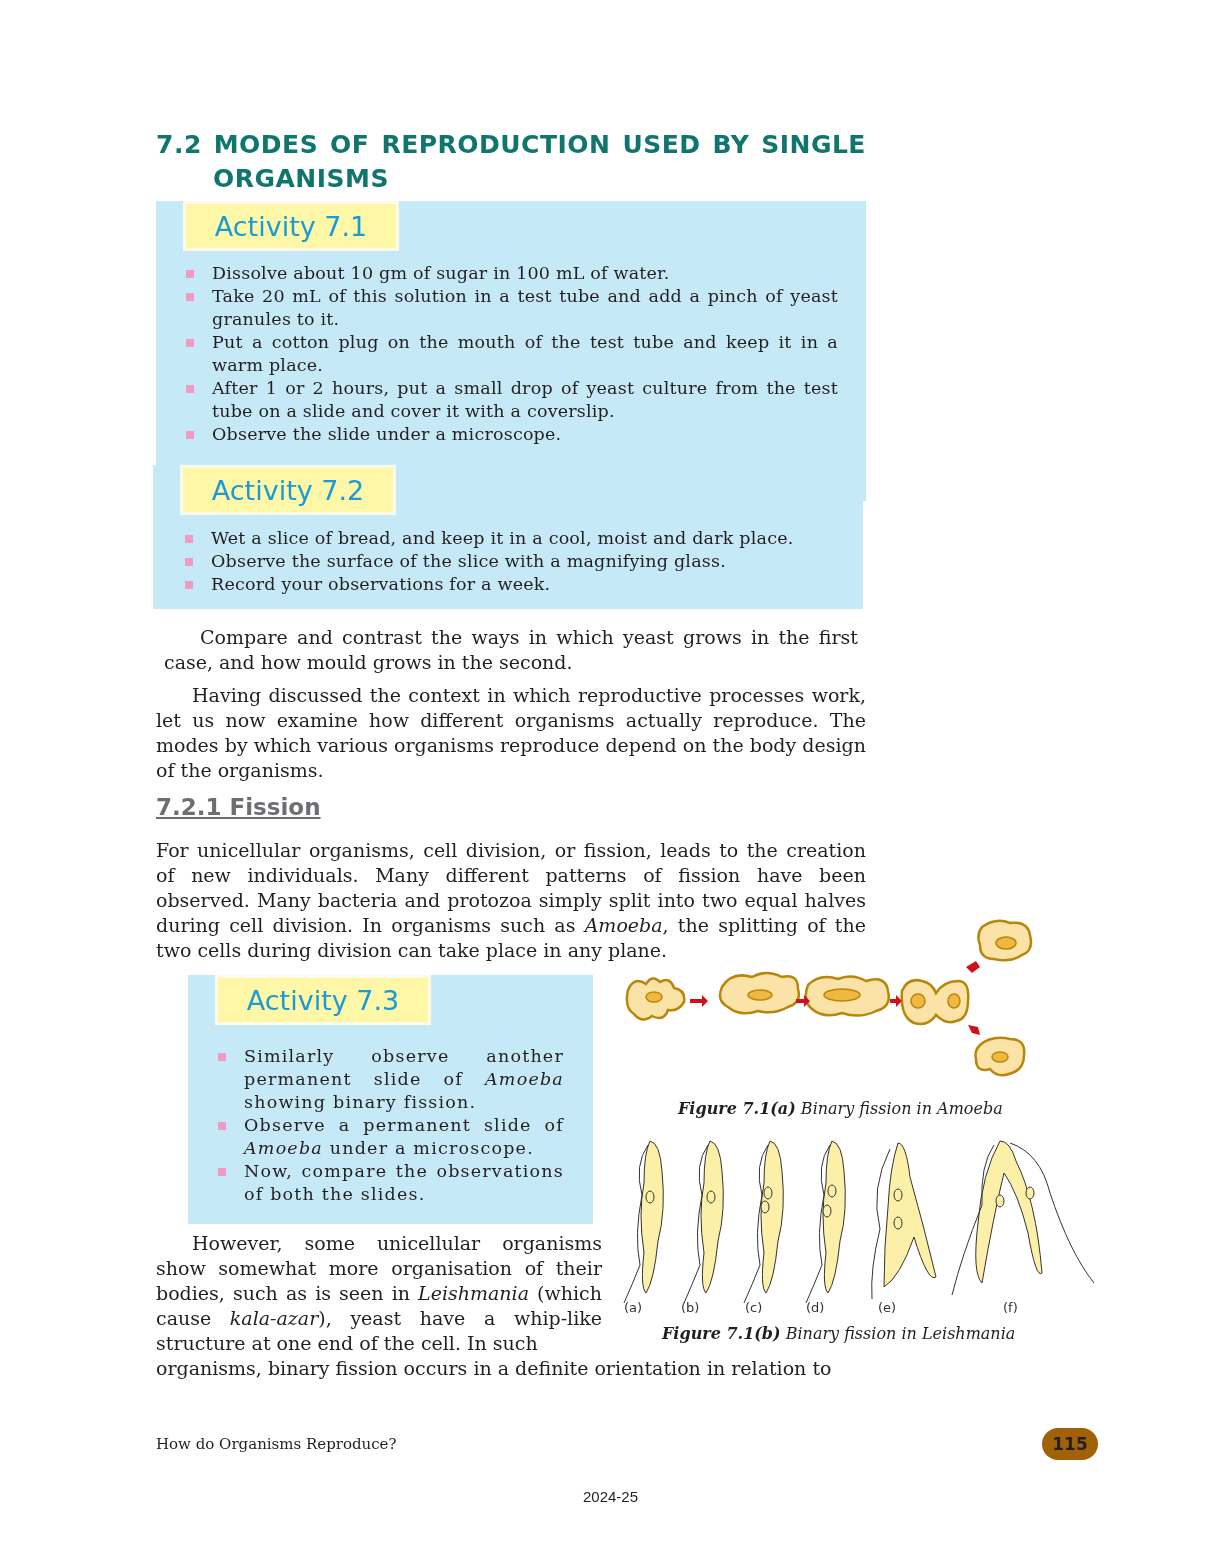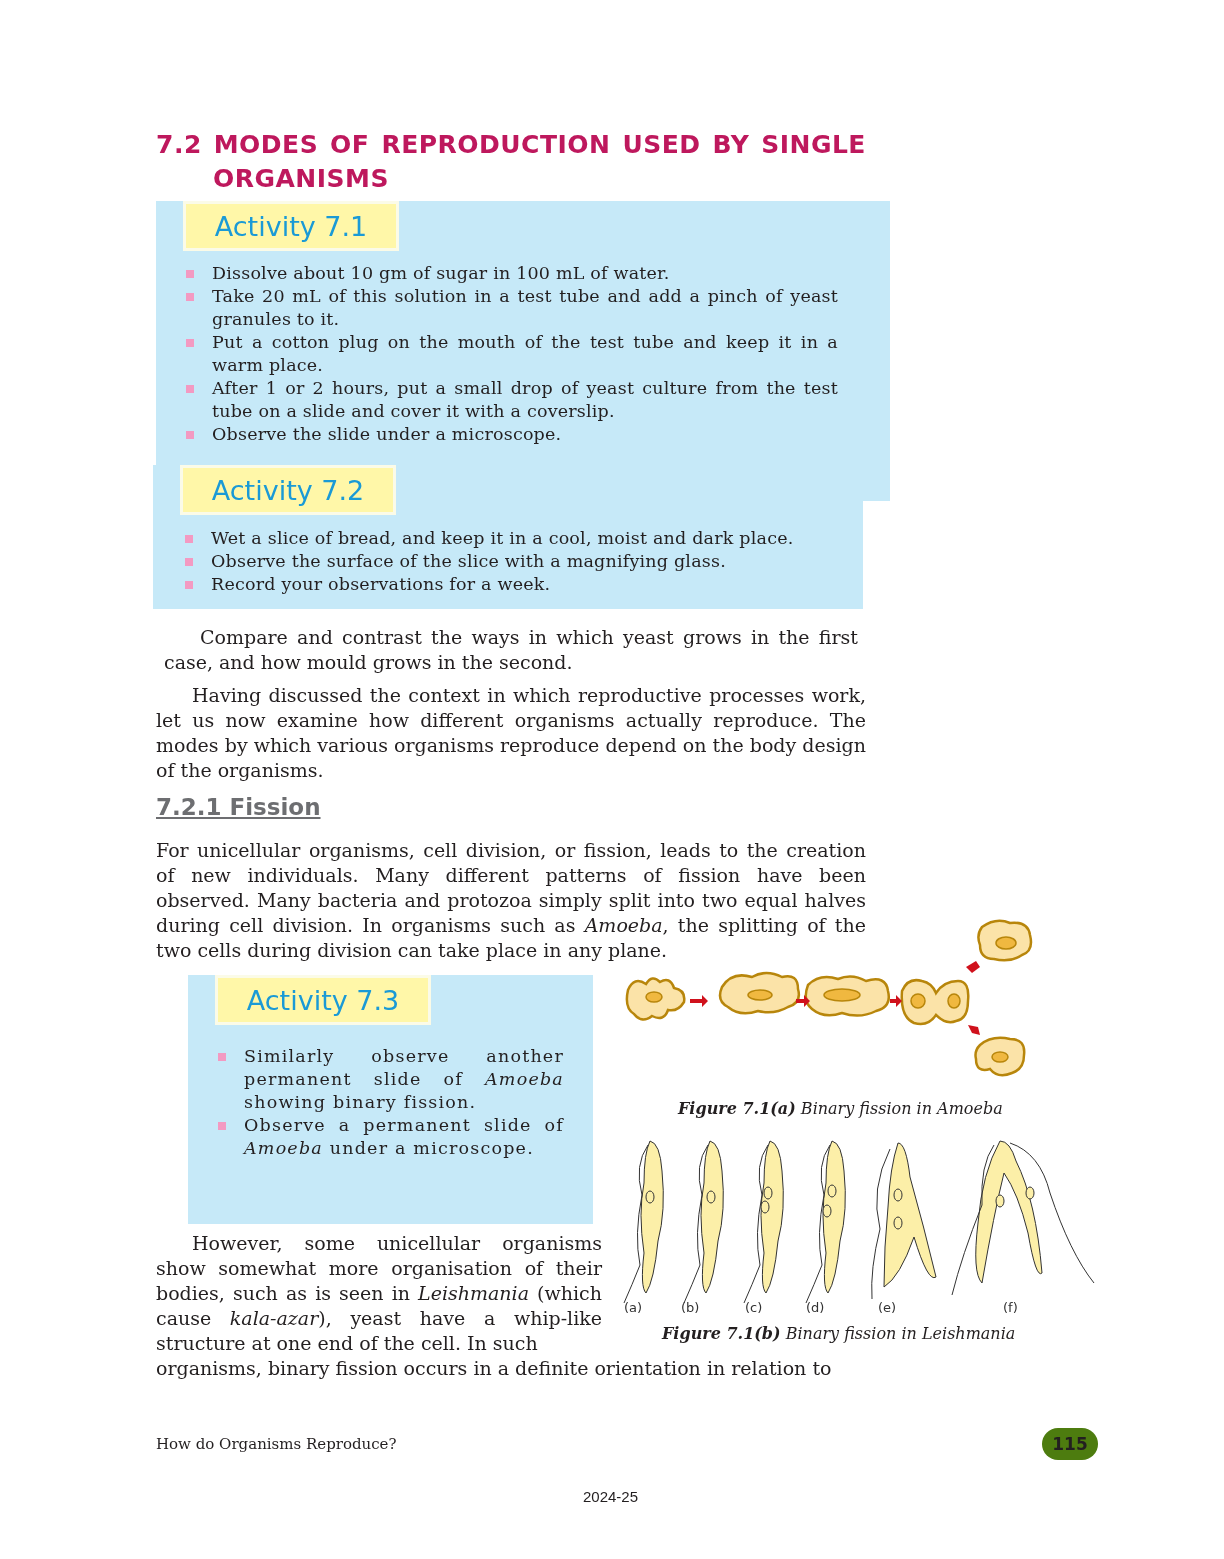--- a/index.html
+++ b/index.html
@@ -1,21 +1,21 @@
 <!DOCTYPE html>
 <html><head>
 <meta charset="utf-8">
 <style>
   html, body { margin: 0; padding: 0; background: #ffffff; }
   body { width: 1224px; height: 1559px; position: relative; overflow: hidden;
          font-family: "DejaVu Serif", serif; color: #231f20; }
   .abs { position: absolute; }
 
   .section-title { left: 156px; top: 128px; width: 710px; font-family: "DejaVu Sans", sans-serif;
-    font-weight: bold; font-size: 25px; color: #be185d; line-height: 34px; letter-spacing: 0.5px; }
+    font-weight: bold; font-size: 25px; color: #0f766e; line-height: 34px; letter-spacing: 0.5px; }
   .section-title .l1 { display: flex; justify-content: space-between; }
   .section-title .l2 { padding-left: 57px; }
 
   .activity-box { background: #c6e9f8; }
   .activity-tag { position: absolute; background: #fff7a8; border: 3px solid #fbfbe8;
     font-family: "DejaVu Sans", sans-serif; font-size: 27px; color: #1a9ad6; font-weight: 500;
     display: flex; align-items: center; justify-content: center; box-sizing: border-box; }
 
   ul.bullets { list-style: none; margin: 0; padding: 0; position: absolute; }
   ul.bullets li { position: relative; padding-left: 28px; font-size: 17.5px; line-height: 23px; letter-spacing: 0.2px; }
@@ -24,21 +24,21 @@
   ul.narrow li { text-align: justify; letter-spacing: 1.2px; }
 
   .para { font-size: 19px; line-height: 25px; text-align: justify; }
   .indent { text-indent: 36px; }
   .sub-heading { font-family: "DejaVu Sans", sans-serif; font-size: 23px; color: #6d6e71; font-weight: bold; }
 
   .caption { font-size: 16px; font-style: italic; color: #231f20; }
   .caption b { font-style: italic; font-weight: bold; }
 
   .footer-title { font-size: 15px; }
-  .page-badge { width: 56px; height: 32px; border-radius: 16px; background: #4d7c0f;
+  .page-badge { width: 56px; height: 32px; border-radius: 16px; background: #a16207;
     font-family: "DejaVu Sans", sans-serif; font-weight: bold; font-size: 17px;
     display: flex; align-items: center; justify-content: center; color: #231f20; }
   .year { font-family: "Liberation Sans", sans-serif; font-size: 15px; }
   .sublabel { font-family: "DejaVu Sans", sans-serif; font-size: 13px; color: #333; }
 </style>
 </head>
 <body>
 
 <div class="abs section-title">
   <div class="l1">
@@ -46,21 +46,21 @@
     <span>MODES</span>
     <span>OF</span>
     <span>REPRODUCTION</span>
     <span>USED</span>
     <span>BY</span>
     <span>SINGLE</span>
   </div>
   <div class="l2">ORGANISMS</div>
 </div>
 
-<div class="abs activity-box" style="left:156px; top:201px; width:710px; height:300px;padding-left:24px;">
+<div class="abs activity-box" style="left:156px; top:201px; width:710px; height:300px;">
   <div class="activity-tag" style="left:27px; top:0px; width:216px; height:50px;">Activity 7.1</div>
   <ul class="bullets wide" style="left:28px; top:61px; width:654px;">
     <li>Dissolve about 10 gm of sugar in 100 mL of water.</li>
     <li>Take 20 mL of this solution in a test tube and add a pinch of yeast granules to it.</li>
     <li>Put a cotton plug on the mouth of the test tube and keep it in a warm place.</li>
     <li>After 1 or 2 hours, put a small drop of yeast culture from the test tube on a slide and cover it with a coverslip.</li>
     <li>Observe the slide under a microscope.</li>
   </ul>
 </div>
 
@@ -82,20 +82,21 @@
 
 <div class="abs para" style="left:156px; top:838px; width:710px;">
   <span>For unicellular organisms, cell division, or fission, leads to the creation of new individuals. Many different patterns of fission have been observed. Many bacteria and protozoa simply split into two equal halves during cell division. In organisms such as </span><i>Amoeba</i><span>, the splitting of the two cells during division can take place in any plane.</span>
 </div>
 
 <div class="abs activity-box" style="left:156px; top:975px; width:405px; height:249px;margin-left:32px;">
   <div class="activity-tag" style="left:27px; top:0px; width:216px; height:50px;">Activity 7.3</div>
   <ul class="bullets narrow" style="left:28px; top:70px; width:348px;">
     <li><span>Similarly observe another permanent slide of </span><i>Amoeba</i><span> showing binary fission.</span></li>
     <li><span>Observe a permanent slide of </span><i>Amoeba</i><span> under a microscope.</span></li>
+    <li><span>Now, compare the observations of both the slides.</span></li>
   </ul>
 </div>
 
 <div class="abs para indent" style="left:156px; top:1231px; width:446px;">
   <span>However, some unicellular organisms show somewhat more organisation of their bodies, such as is seen in </span><i>Leishmania</i><span> (which cause </span><i>kala-azar</i><span>), yeast have a whip-like structure at one end of the cell. In such</span>
 </div>
 <div class="abs para" style="left:156px; top:1356px; width:710px; text-align:left;">organisms, binary fission occurs in a definite orientation in relation to</div>
 
 <div class="abs" style="left:620px; top:915px; width:420px; height:175px;">
   <svg width="420" height="175" viewBox="0 0 420 175">

